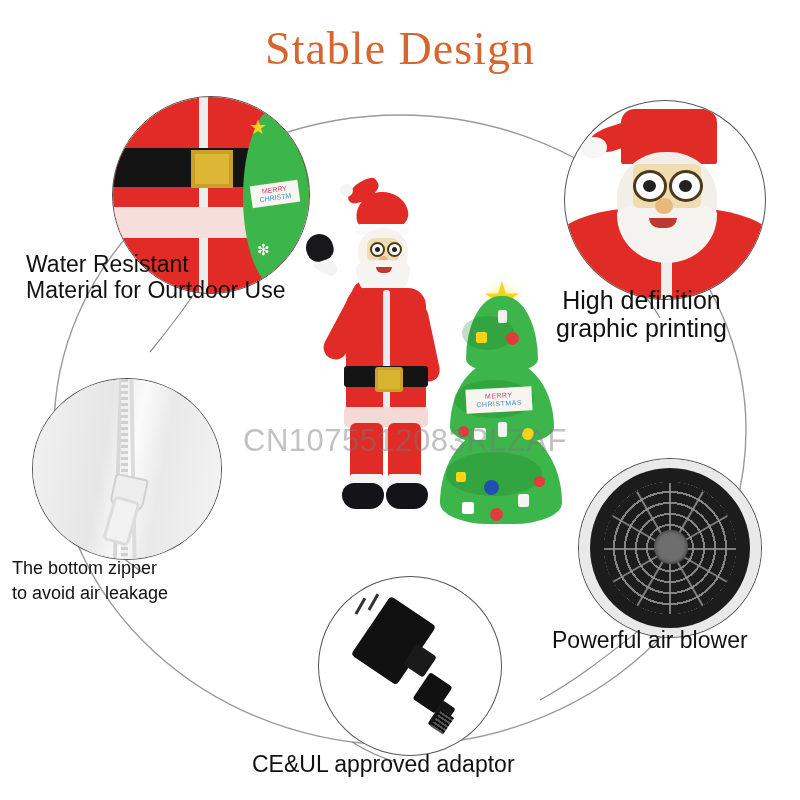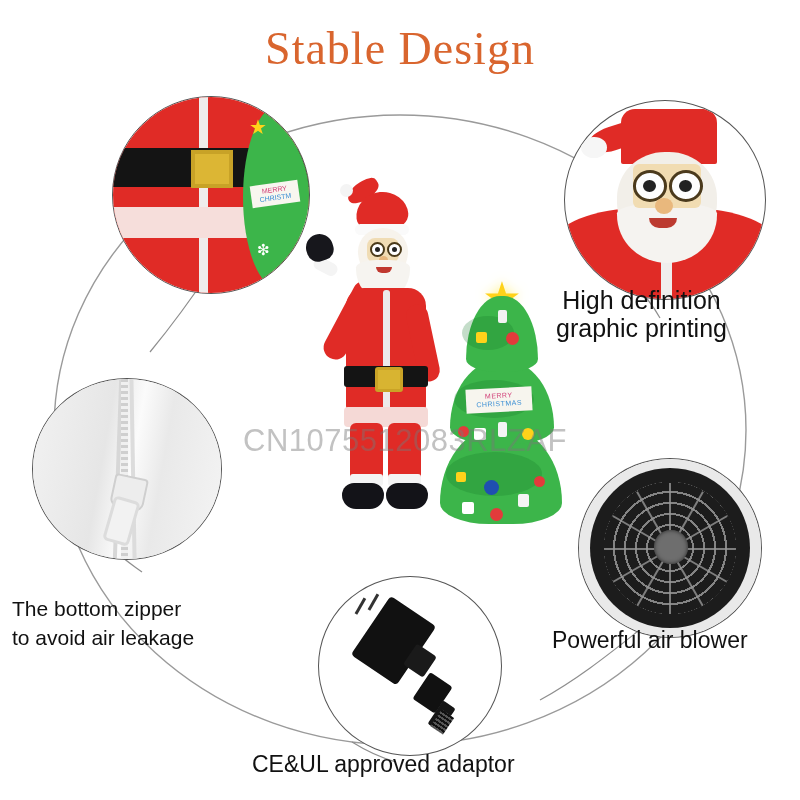--- a/index.html
+++ b/index.html
@@ -30,21 +30,21 @@
   
   .label{
     position:absolute;
     color:#111;
     font-family:"Liberation Sans", sans-serif;
     line-height:1.12;
     white-space:pre-line;
   }
   .lbl-water   {left:26px;  top:252px; font-size:23px;}
   .lbl-hd      {left:556px; top:286px; font-size:25px;text-align:center;}
-  .lbl-zipper  {left:12px;  top:594px; font-size:21px; line-height:1.4;}
+  .lbl-zipper  {left:12px;  top:556px; font-size:18px; line-height:1.4;}
   .lbl-blower  {left:552px; top:620px; font-size:23px;margin-top:8px;}
   .lbl-adaptor {left:252px; top:752px; font-size:23px;}
 
   
   .bubble{
     position:absolute;border-radius:50%;
     border:1.3px solid #555;
     background:#fff;overflow:hidden;
   }
   .bubble > .inner{position:absolute;inset:0;}
@@ -366,20 +366,22 @@
 
       <div class="t-banner">
         <span class="t-b1">MERRY</span>
         <span class="t-b2">CHRISTMAS</span>
       </div>
     </div>
   </div>
 
   <div class="watermark">CN1075512083RLZAF</div>
 
+  <div class="label lbl-water">Water Resistant
+Material for Ourtdoor Use</div>
 
   <div class="label lbl-hd">High definition
 graphic printing</div>
 
   <div class="label lbl-zipper">The bottom zipper
 to avoid air leakage</div>
 
   <div class="label lbl-blower">Powerful air blower</div>
 
   <div class="label lbl-adaptor">CE&amp;UL approved adaptor</div>

